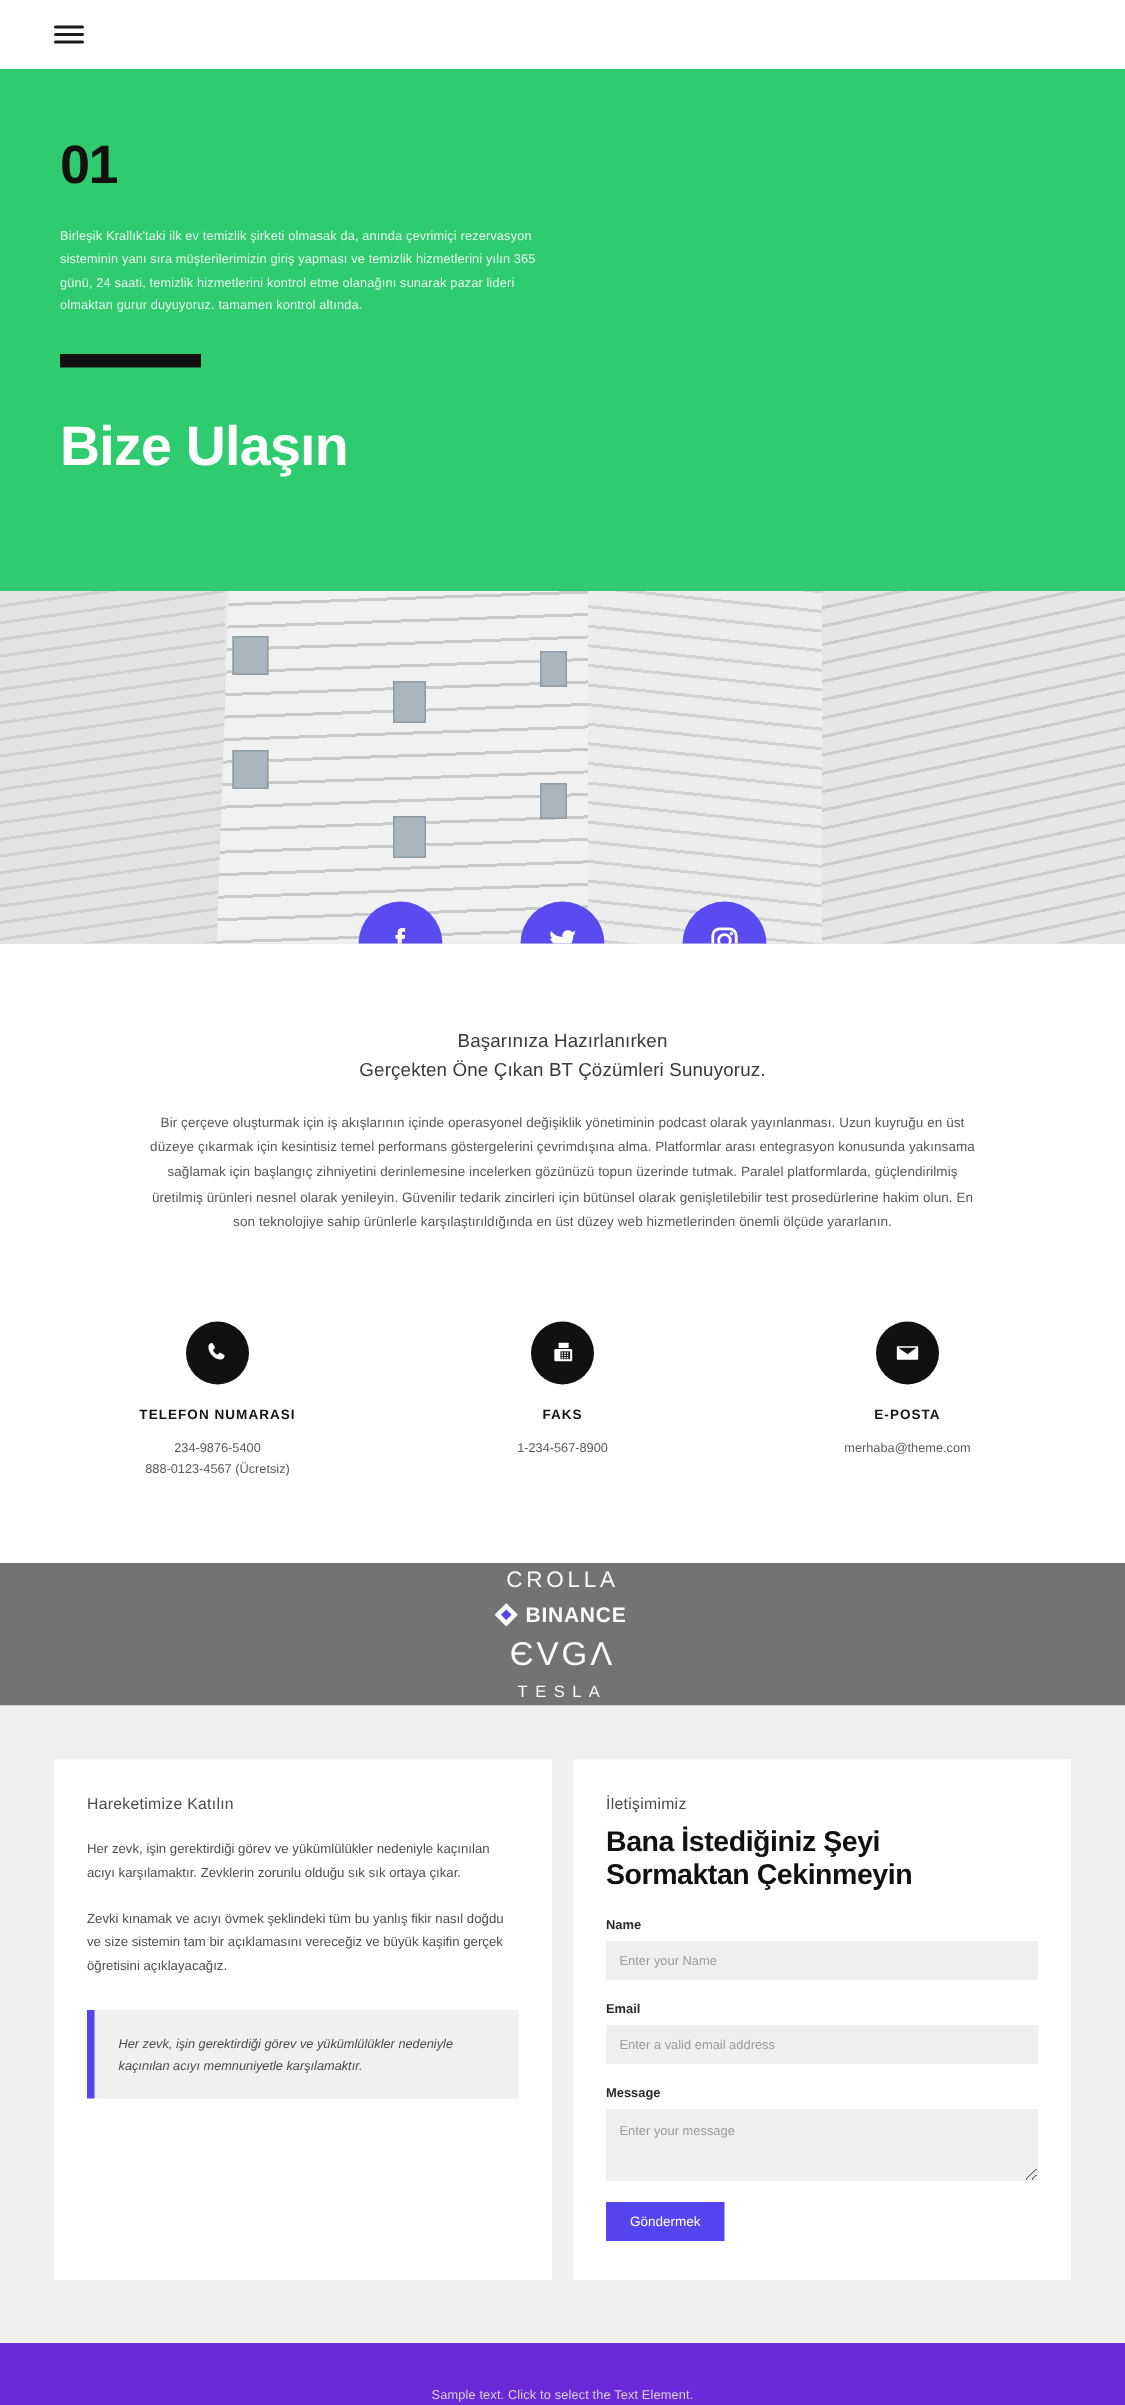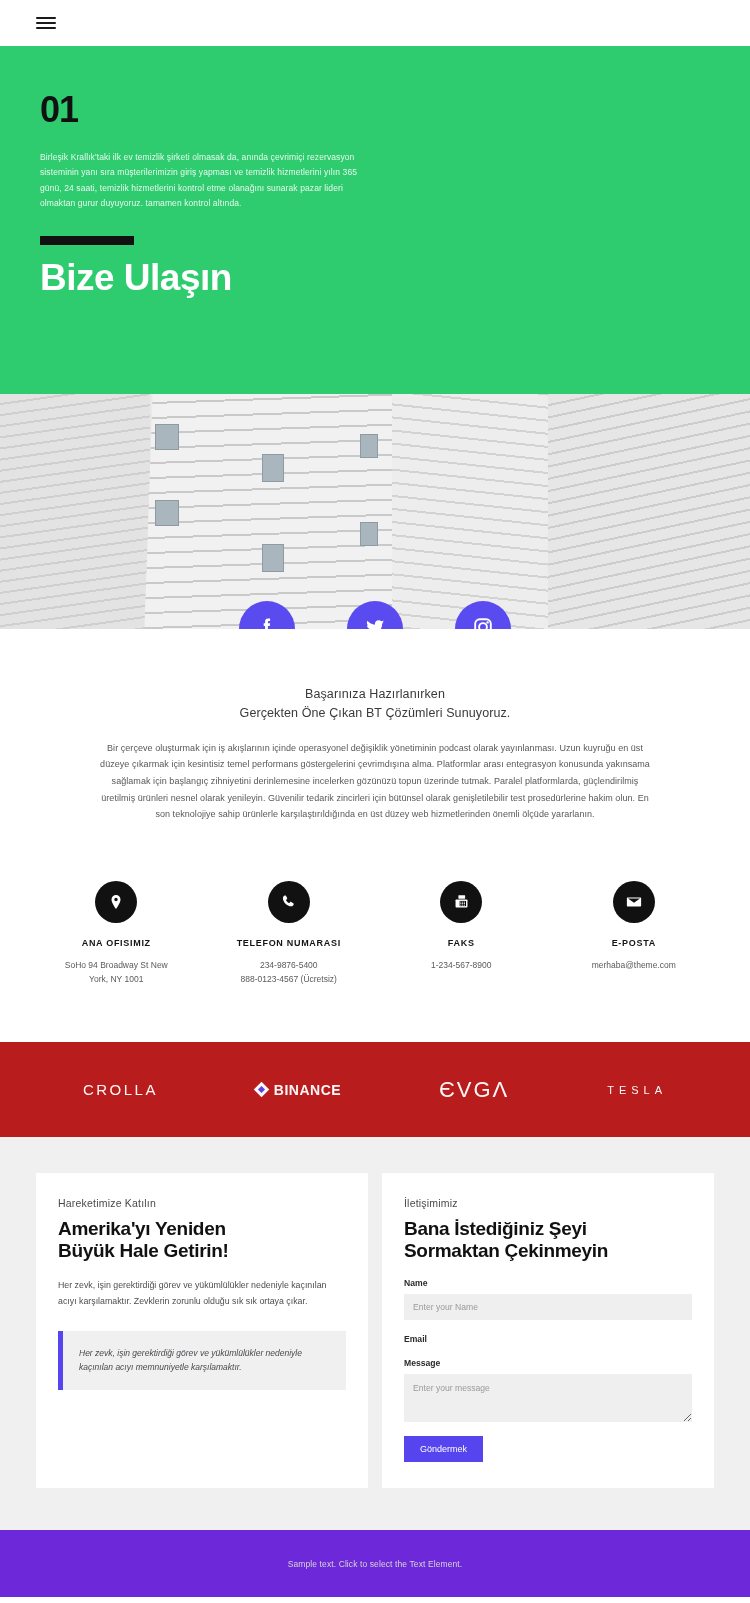--- a/index.html
+++ b/index.html
@@ -50,21 +50,21 @@
     line-height: 1.82;
     letter-spacing: .1px;
   }
   .hero-rule {
     margin-top: 24px;
     width: 94px;
     height: 9px;
     background: #111111;
   }
   .hero-title {
-    margin-top: 14px;
+    margin-top: 34px;
     color: #ffffff;
     font-size: 37px;
     font-weight: bold;
     letter-spacing: -.5px;
     line-height: 1.05;
   }
 
   
   .photo {
     position: relative;
@@ -177,26 +177,27 @@
   }
   .contact .v {
     margin-top: 11px;
     font-size: 8.5px;
     line-height: 1.6;
     color: #5a5a5e;
   }
 
   
   .logos {
-    background: #b91c1c;
+    background: #737373;
     height: 95px;
     display: flex;
     align-items: center;
     justify-content: space-around;
     padding: 0 34px;
+    flex-direction: column;
   }
   .logo {
     color: #ffffff;
     font-size: 14px;
     letter-spacing: 3px;
     display: flex;
     align-items: center;
     gap: 4px;
     opacity: .97;
   }
@@ -374,32 +375,20 @@
 <div class="intro">
   <h2>
     <span>Başarınıza Hazırlanırken</span><br>
     <span>Gerçekten Öne Çıkan BT Çözümleri Sunuyoruz.</span>
   </h2>
   <p>Bir çerçeve oluşturmak için iş akışlarının içinde operasyonel değişiklik yönetiminin podcast olarak yayınlanması. Uzun kuyruğu en üst düzeye çıkarmak için kesintisiz temel performans göstergelerini çevrimdışına alma. Platformlar arası entegrasyon konusunda yakınsama sağlamak için başlangıç zihniyetini derinlemesine incelerken gözünüzü topun üzerinde tutmak. Paralel platformlarda, güçlendirilmiş üretilmiş ürünleri nesnel olarak yenileyin. Güvenilir tedarik zincirleri için bütünsel olarak genişletilebilir test prosedürlerine hakim olun. En son teknolojiye sahip ürünlerle karşılaştırıldığında en üst düzey web hizmetlerinden önemli ölçüde yararlanın.</p>
 </div>
 
 <div class="contacts">
 
-  <div class="contact">
-    <div class="ic">
-      <svg width="18" height="18" viewBox="0 0 24 24">
-          <path d="M12 2.6c-3.3 0-6 2.7-6 6 0 4.5 6 12.8 6 12.8s6-8.3 6-12.8c0-3.3-2.7-6-6-6zm0 8.3a2.3 2.3 0 1 1 0-4.6 2.3 2.3 0 0 1 0 4.6z"></path>
-        </svg>
-    </div>
-    <div class="t">ANA OFISIMIZ</div>
-    <div class="v">
-      <span>SoHo 94 Broadway St New</span><br>
-      <span>York, NY 1001</span>
-    </div>
-  </div>
 
   <div class="contact">
     <div class="ic">
       <svg width="18" height="18" viewBox="0 0 24 24">
           <path d="M6.6 3.2c.5-.1 1 .1 1.3.6l1.6 2.8c.3.5.2 1.1-.2 1.5l-1 .9c-.2.2-.3.5-.2.8.5 1.4 2.2 3.1 3.6 3.6.3.1.6 0 .8-.2l.9-1c.4-.4 1-.5 1.5-.2l2.8 1.6c.5.3.7.8.6 1.3-.3 1.6-1.7 2.8-3.3 2.8-5.6 0-11.1-5.5-11.1-11.1 0-1.6 1.1-3 2.7-3.4z"></path>
         </svg>
     </div>
     <div class="t">TELEFON NUMARASI</div>
     <div class="v">
       <span>234-9876-5400</span><br>
@@ -457,42 +446,40 @@
   </div>
   <div class="logo tesla">
     <span>TESLA</span>
   </div>
 </div>
 
 <div class="panel">
 
   <div class="card">
     <div class="eyebrow">Hareketimize Katılın</div>
-    <h3>
-      <span>Amerika'yı Yeniden</span><br>
-      <span>Büyük Hale Getirin!</span>
-    </h3>
     <p>Her zevk, işin gerektirdiği görev ve yükümlülükler nedeniyle kaçınılan acıyı karşılamaktır. Zevklerin zorunlu olduğu sık sık ortaya çıkar.</p>
+    <p>Zevki kınamak ve acıyı övmek şeklindeki tüm bu yanlış fikir nasıl doğdu ve size sistemin tam bir açıklamasını vereceğiz ve büyük kaşifin gerçek öğretisini açıklayacağız.</p>
     <div class="quote">
       <p>Her zevk, işin gerektirdiği görev ve yükümlülükler nedeniyle kaçınılan acıyı memnuniyetle karşılamaktır.</p>
     </div>
   </div>
 
   <div class="card">
     <div class="eyebrow">İletişimimiz</div>
     <h3>
       <span>Bana İstediğiniz Şeyi</span><br>
       <span>Sormaktan Çekinmeyin</span>
     </h3>
 
     <div style="margin-top:16px;">
       <div class="field-label">Name</div>
       <input class="inp" type="text" placeholder="Enter your Name" style="">
 
       <div class="field-label">Email</div>
+      <input class="inp" type="text" placeholder="Enter a valid email address" style="">
 
       <div class="field-label">Message</div>
       <textarea class="inp" placeholder="Enter your message" style=""></textarea>
 
       <button class="submit">Göndermek</button>
     </div>
   </div>
 
 </div>
 

